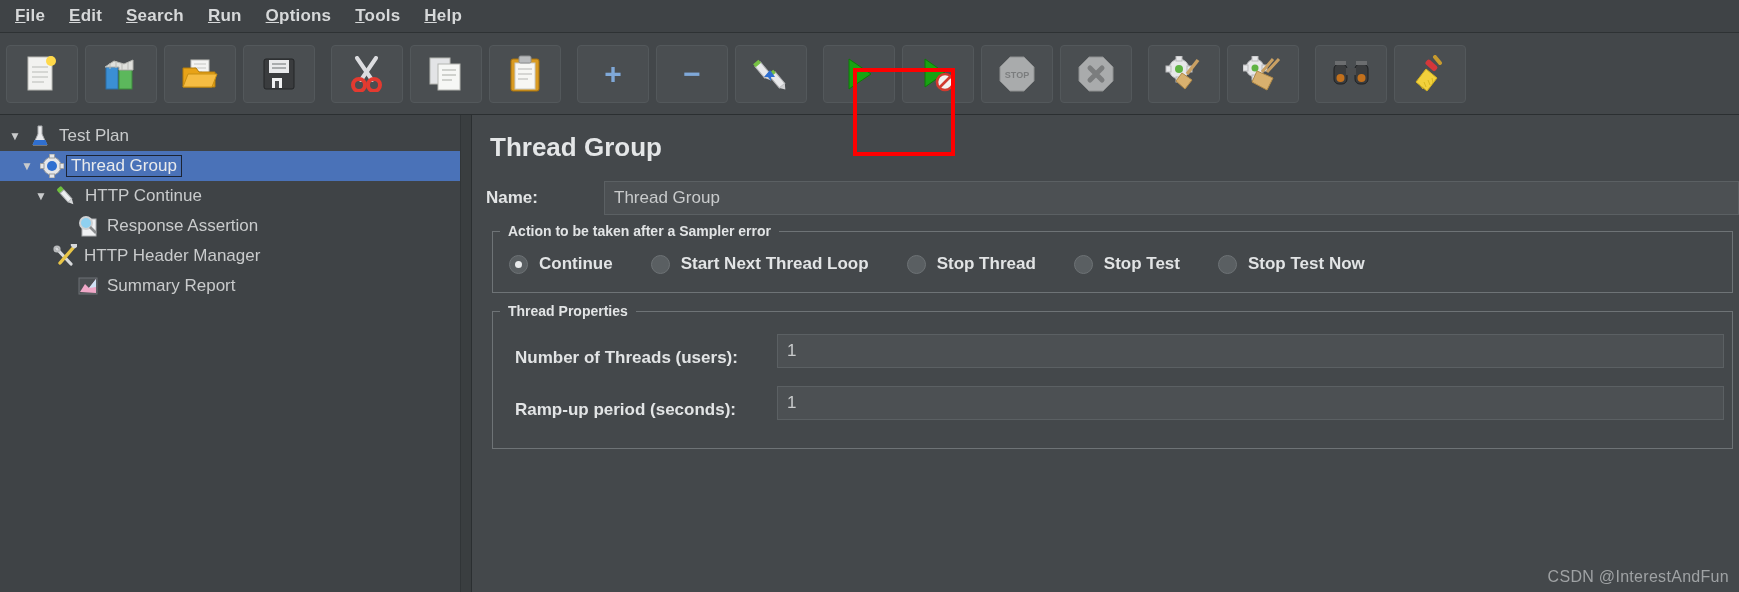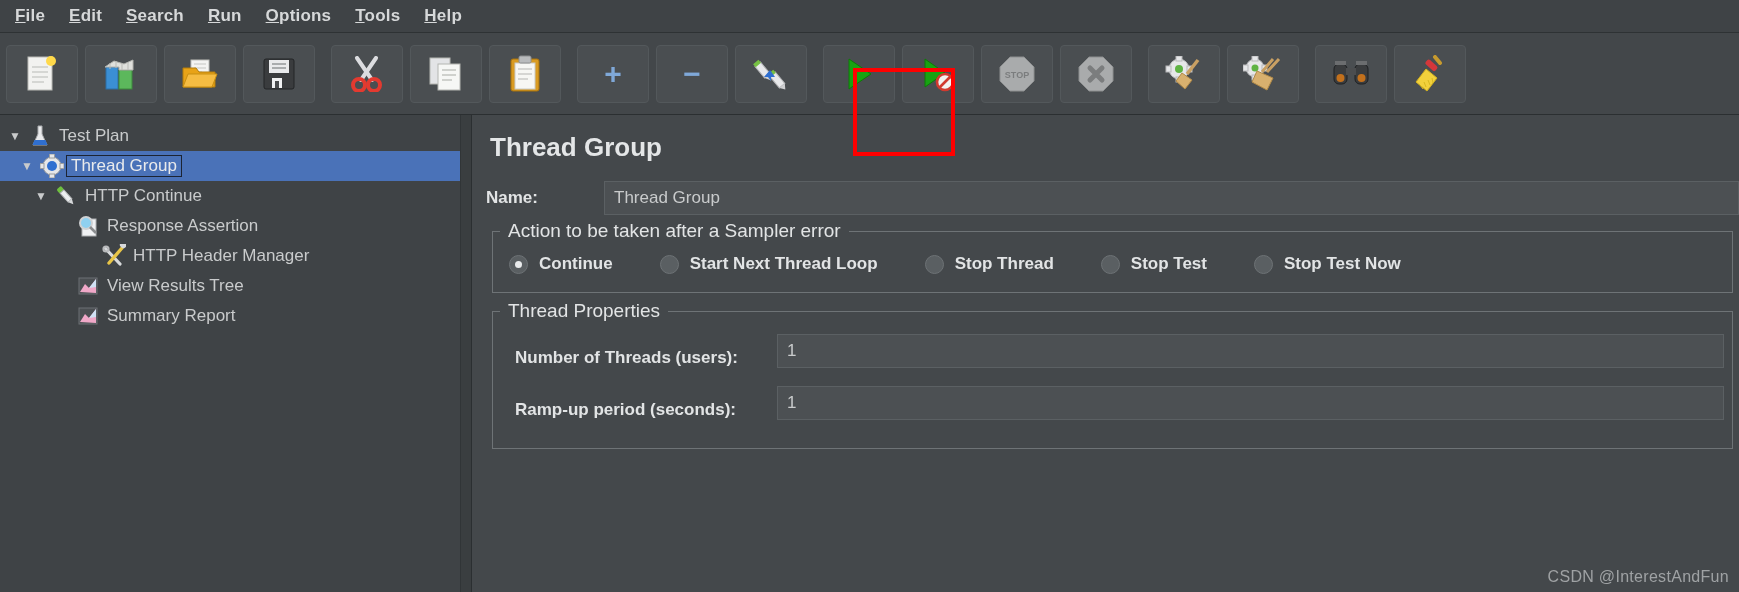--- a/index.html
+++ b/index.html
@@ -100,26 +100,26 @@
     flex: 1; height: 34px; background: #4c5053;
     border: 1px solid #5b6063;
     color: #c9cbcc; font-size: 17px;
     display: flex; align-items: center; padding-left: 9px;
   }
   .group-head {
     display: flex; align-items: center; height: 1px; margin-top: 11px;
   }
   .group-head .pre { width: 8px; height: 1px; background: #6e7376; }
   .group-head .gtitle {
-    color: #e2e4e5; font-size: 19px; font-weight: normal;
+    color: #e2e4e5; font-size: 14px; font-weight: bold;
     padding: 0 8px; transform: translateY(-1px); white-space: nowrap;
   }
   .group-head .post { flex: 1; height: 1px; background: #6e7376; }
 
-  .radio-row { display: flex; align-items: center; gap: 9px; }
+  .radio-row { display: flex; align-items: center; gap: 0; }
   .radio-opt { display: flex; align-items: center; margin-right: 38px; cursor: default; }
   .radio-dot {
     width: 19px; height: 19px; border-radius: 50%;
     background: #5a5f62; border: 1px solid #6d7275;
     margin-right: 11px; flex: none;
     display: flex; align-items: center; justify-content: center;
   }
   .radio-dot.on::after {
     content: ""; width: 7px; height: 7px; border-radius: 50%;
     background: #e9ebec;
@@ -430,44 +430,33 @@
         <span class="nodeicon">
           <svg width="24" height="24" viewBox="0 0 24 24">
             <rect x="6" y="5" width="14" height="17" fill="#f0f1f3" stroke="#aeb0b2"></rect>
             <circle cx="10" cy="9" r="6" fill="#8fd0f0" stroke="#cfd1d3" stroke-width="2"></circle>
             <line x1="14" y1="13" x2="20" y2="19" stroke="#8a8c8e" stroke-width="2.6"></line>
           </svg>
         </span>
         <span class="lbl">Response Assertion</span>
       </div>
 
-      <div class="tree-row" style="padding-left:78px;">
+      <div class="tree-row" style="padding-left:29px;">
         <span class="twisty"></span>
         <span class="nodeicon">
           <svg width="24" height="24" viewBox="0 0 24 24">
             <path d="M3 4 L18 20" stroke="#d7d9db" stroke-width="3.2" stroke-linecap="round"></path>
             <circle cx="4" cy="5" r="2.6" fill="none" stroke="#b9bbbd" stroke-width="2"></circle>
             <path d="M20 4 L7 19" stroke="#e8c547" stroke-width="3.4" stroke-linecap="round"></path>
             <path d="M20 4 a3.4 3.4 0 1 0 -2 -2" fill="#d7d9db"></path>
           </svg>
         </span>
         <span class="lbl">HTTP Header Manager</span>
       </div>
 
-      <div class="tree-row" style="padding-left:52px;">
-        <span class="twisty"></span>
-        <span class="nodeicon">
-          <svg width="24" height="24" viewBox="0 0 24 24">
-            <rect x="3" y="4" width="18" height="16" fill="#4b4f52" stroke="#6d7174"></rect>
-            <path d="M4 18 L9 10 L13 14 L20 5 L20 19 Z" fill="#f0a8c8"></path>
-            <path d="M13 14 L20 5 L20 13 Z" fill="#cfe3f5"></path>
-          </svg>
-        </span>
-        <span class="lbl">View Results Tree</span>
-      </div>
 
       <div class="tree-row" style="padding-left:52px;">
         <span class="twisty"></span>
         <span class="nodeicon">
           <svg width="24" height="24" viewBox="0 0 24 24">
             <rect x="3" y="4" width="18" height="16" fill="#4b4f52" stroke="#6d7174"></rect>
             <path d="M4 18 L9 10 L13 14 L20 5 L20 19 Z" fill="#f0a8c8"></path>
             <path d="M13 14 L20 5 L20 13 Z" fill="#cfe3f5"></path>
           </svg>
         </span>

